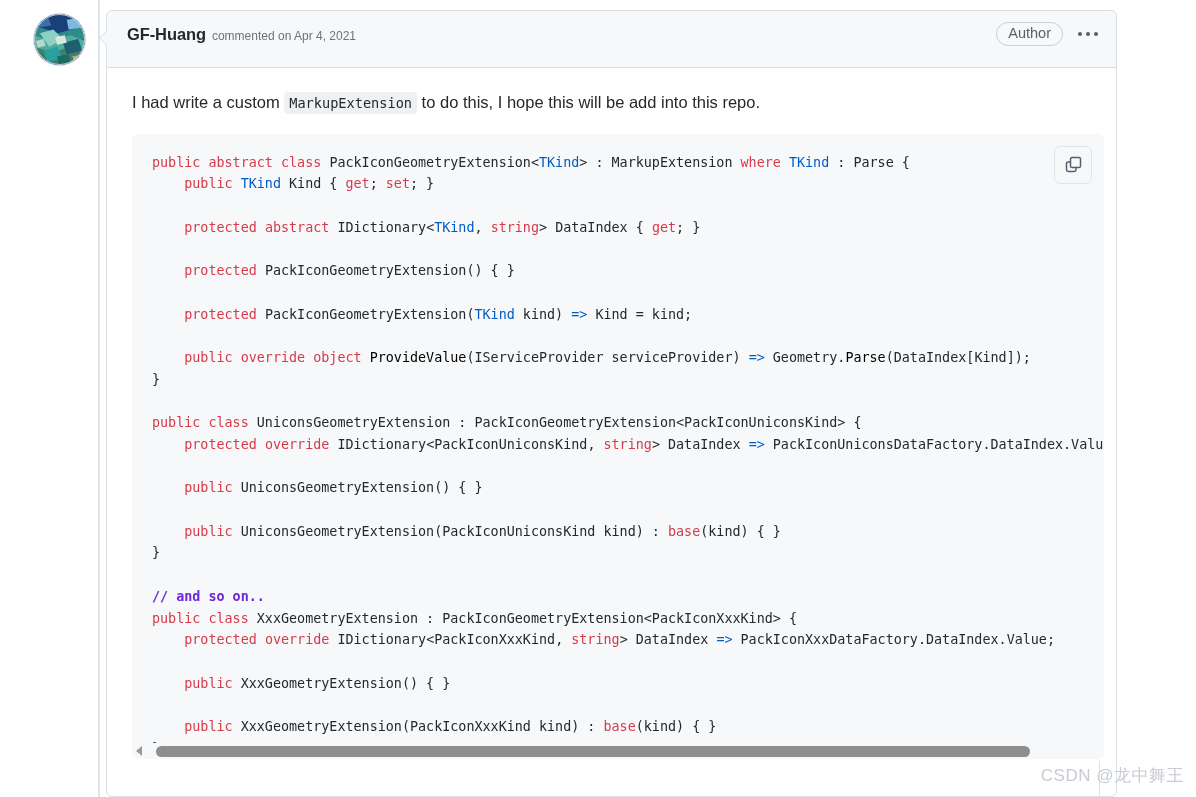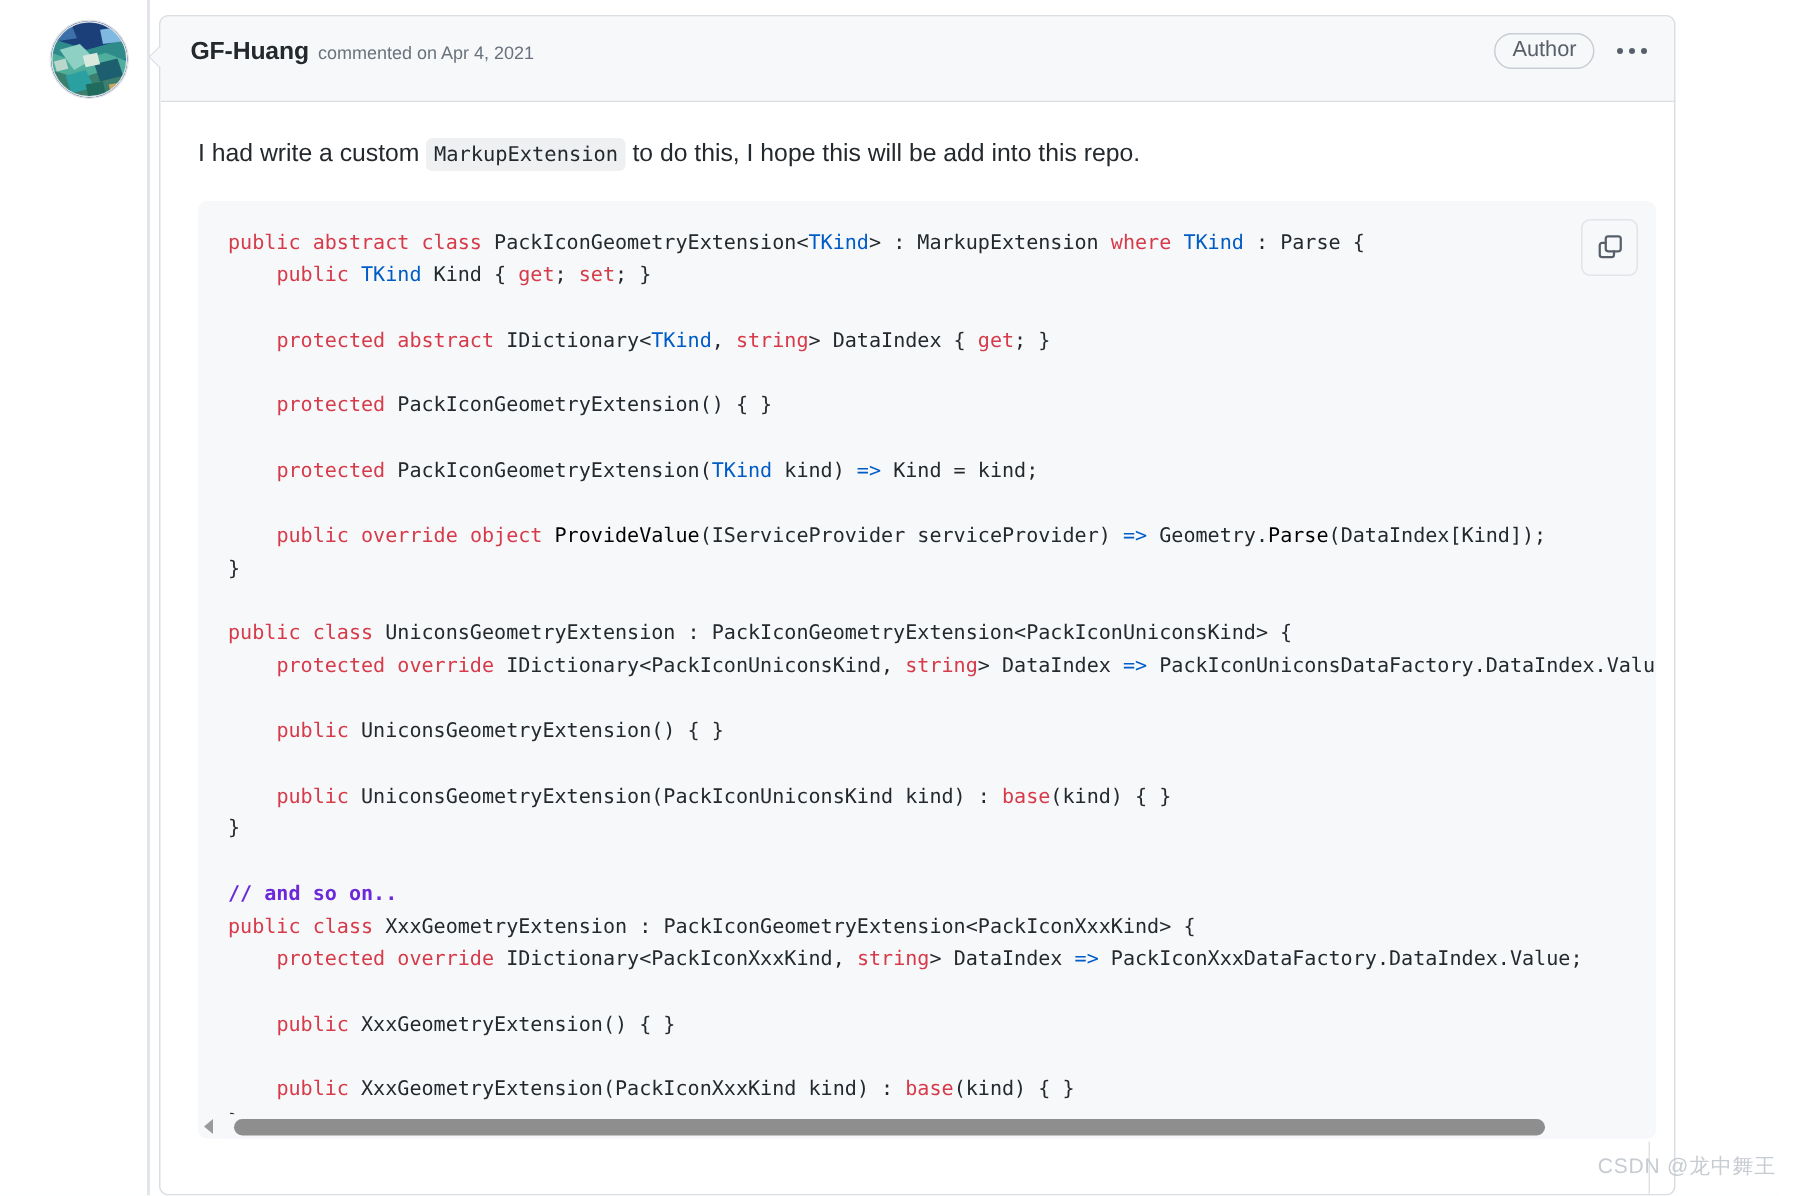--- a/index.html
+++ b/index.html
@@ -211,21 +211,21 @@
     width: 874px; height: 11px;
     background: #8e8e8e;
     border-radius: 6px;
     cursor: pointer;
   }
 
   
   .watermark {
     position: absolute;
     right: 12px; bottom: 10px;
-    font-size: 14px;
+    font-size: 17px;
     color: #c7ccd2;
     font-family: "Liberation Sans", sans-serif;
     letter-spacing: 0.5px;
     white-space: nowrap;
     z-index: 20;
     pointer-events: none;
   }
   .wm-caret {
     position: absolute;
     right: 96px; bottom: 0px;

